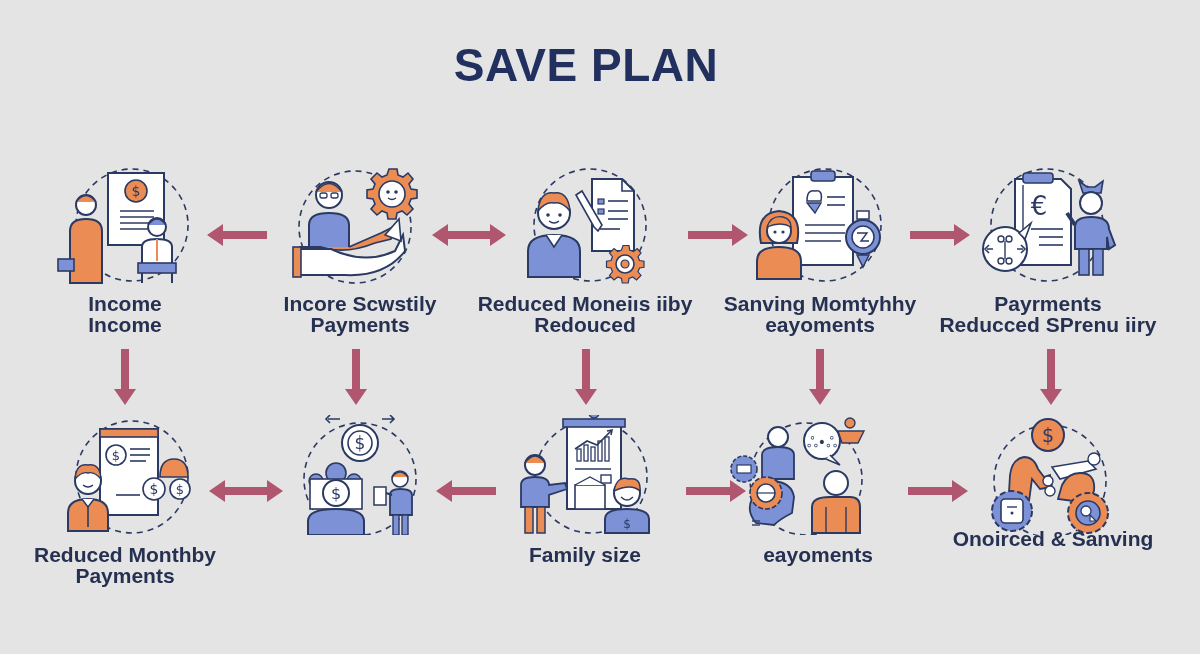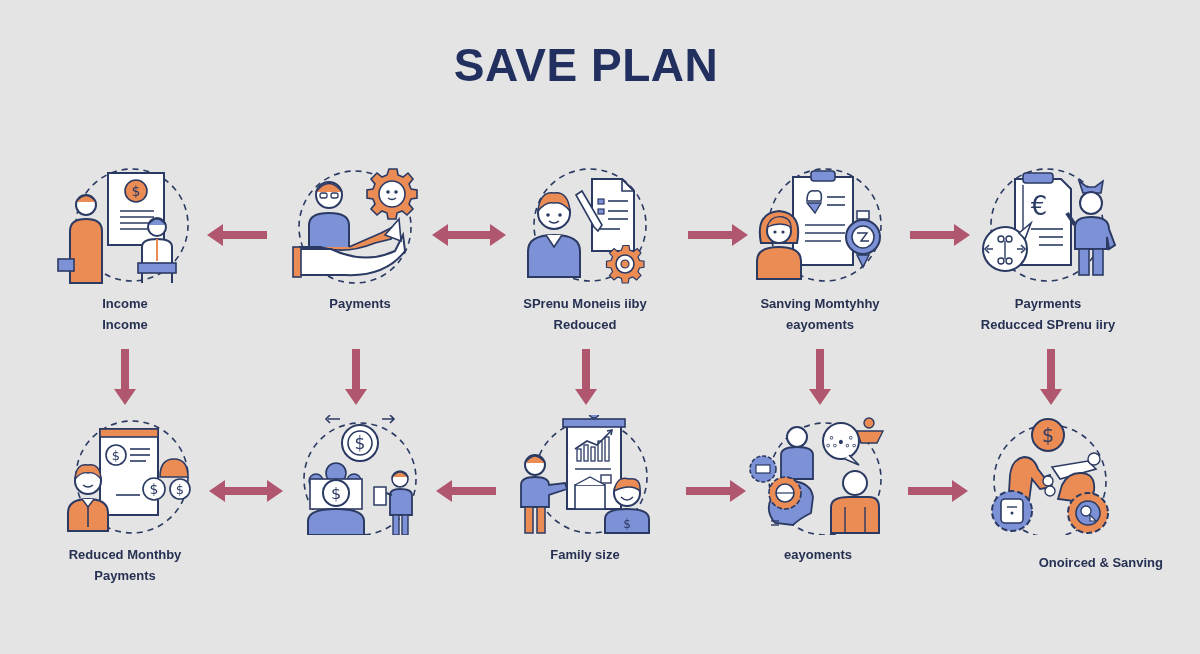--- a/index.html
+++ b/index.html
@@ -11,21 +11,21 @@
   }
   .title {
     position: absolute; left: 0; top: 38px; width: 1172px;
     text-align: center; font-weight: 700; font-size: 46px;
     color: #22305f; letter-spacing: 0.5px;
   }
   .node { position: absolute; width: 150px; height: 120px; }
   .node svg { width: 150px; height: 120px; display: block; }
   .label {
     position: absolute; width: 220px; text-align: center;
-    font-weight: 700; font-size: 13px; line-height: 21px; color: #263152;
+    font-weight: 700; font-size: 21px; line-height: 21px; color: #263152;
   }
   .arrow { position: absolute; }
   .arrow svg { display: block; }
 </style>
 </head>
 <body>
 
 <div class="title">SAVE PLAN</div>
 
 <div class="node" style="left:50px; top:165px;">
@@ -71,20 +71,21 @@
     <rect x="35" y="28" width="7" height="5" rx="2" fill="none" stroke="#2b3a63" stroke-width="1.3"></rect>
     <rect x="46" y="28" width="7" height="5" rx="2" fill="none" stroke="#2b3a63" stroke-width="1.3"></rect>
     <path d="M24 84 L24 60 Q24 48 44 48 Q64 48 64 60 L64 84 Z" fill="#7d92d6" stroke="#2b3a63" stroke-width="2"></path>
     <path d="M14 82 L36 82 Q60 90 90 78 L106 74 L112 60 L96 68 L64 82" fill="#ec8c55" stroke="#2b3a63" stroke-width="1.8"></path>
     <path d="M14 110 L14 84 L46 84 Q80 100 110 86 L118 70 L120 86 Q100 112 60 110 Z" fill="#fff" stroke="#2b3a63" stroke-width="2"></path>
     <rect x="8" y="82" width="8" height="30" fill="#ec8c55" stroke="#2b3a63" stroke-width="1.6"></rect>
     <path d="M100 70 L114 54 L116 76 Z" fill="#fff" stroke="#2b3a63" stroke-width="1.6"></path>
   </svg>
 </div>
 <div class="label" style="left:250px; top:293px;">
+  <div>Incore Scwstily</div>
   <div>Payments</div>
 </div>
 
 <div class="node" style="left:510px; top:165px;">
   <svg viewBox="0 0 150 120">
     <circle cx="80" cy="60" r="56" fill="none" stroke="#2b3a63" stroke-width="1.6" stroke-dasharray="6 5"></circle>
     <path d="M82 14 L112 14 L124 26 L124 86 L82 86 Z" fill="#fff" stroke="#2b3a63" stroke-width="2"></path>
     <path d="M112 14 L112 26 L124 26" fill="none" stroke="#2b3a63" stroke-width="1.6"></path>
     <rect x="88" y="34" width="6" height="5" fill="#7d92d6" stroke="#2b3a63" stroke-width="1.2"></rect>
     <rect x="88" y="44" width="6" height="5" fill="#7d92d6" stroke="#2b3a63" stroke-width="1.2"></rect>
@@ -101,21 +102,21 @@
     <path d="M18 112 L18 86 Q18 70 44 70 Q70 70 70 86 L70 112 Z" fill="#7d92d6" stroke="#2b3a63" stroke-width="2"></path>
     <path d="M36 70 L44 82 L52 70" fill="#fff" stroke="#2b3a63" stroke-width="1.6"></path>
     <g transform="translate(116,94)">
       <path d="M-4 -18 L4 -18 L5 -12 L10 -10 L15 -14 L20 -8 L16 -3 L18 2 L24 3 L24 11 L18 12 L16 17 L20 22 L14 28 L9 24 L4 26 L3 32 L-5 32 L-6 26 L-11 24 L-16 28 L-22 22 L-18 17 L-20 12 L-26 11 L-26 3 L-20 2 L-18 -3 L-22 -8 L-16 -14 L-11 -10 L-6 -12 Z" fill="#ec8c55" stroke="#2b3a63" stroke-width="1.6" transform="scale(0.75)"></path>
       <circle cx="-1" cy="5" r="9" fill="#fff" stroke="#2b3a63" stroke-width="1.6"></circle>
       <circle cx="-1" cy="5" r="4" fill="#ec8c55" stroke="#2b3a63" stroke-width="1.2"></circle>
     </g>
   </svg>
 </div>
 <div class="label" style="left:475px; top:293px;">
-  <div>SPrenu Moneiıs iiby</div>
+  <div>Reduced Moneiıs iiby</div>
   <div>Redouced</div>
 </div>
 
 <div class="node" style="left:745px; top:165px;">
   <svg viewBox="0 0 150 120">
     <circle cx="80" cy="60" r="56" fill="none" stroke="#2b3a63" stroke-width="1.6" stroke-dasharray="6 5"></circle>
     <rect x="48" y="12" width="60" height="88" fill="#fff" stroke="#2b3a63" stroke-width="2"></rect>
     <rect x="66" y="6" width="24" height="10" rx="3" fill="#7d92d6" stroke="#2b3a63" stroke-width="1.6"></rect>
     <path d="M62 36 Q62 24 70 26 Q78 24 76 36 Z" fill="#fff" stroke="#2b3a63" stroke-width="1.5"></path>
     <path d="M62 38 L76 38 L70 48 Z" fill="#7d92d6" stroke="#2b3a63" stroke-width="1.3"></path>
@@ -302,21 +303,21 @@
     <path d="M106 82 Q112 88 118 82" fill="#fff" stroke="#2b3a63" stroke-width="1.4"></path>
     <path d="M90 118 L90 104 Q90 94 112 94 Q134 94 134 104 L134 118 Z" fill="#7d92d6" stroke="#2b3a63" stroke-width="2"></path>
     <text x="112" y="113" font-size="12" text-anchor="middle" fill="#2b3a63" font-family="DejaVu Sans, sans-serif">$</text>
   </svg>
 </div>
 <div class="label" style="left:475px; top:544px;">
   <div>Family size</div>
   <div></div>
 </div>
 
-<div class="node" style="left:745px; top:415px;">
+<div class="node" style="left:726px; top:415px;">
   <svg viewBox="0 0 150 120">
     <circle cx="80" cy="64" r="56" fill="none" stroke="#2b3a63" stroke-width="1.6" stroke-dasharray="6 5"></circle>
     <circle cx="52" cy="22" r="10" fill="#fff" stroke="#2b3a63" stroke-width="2"></circle>
     <path d="M36 64 L36 40 Q36 32 52 32 Q68 32 68 40 L68 64 Z" fill="#7d92d6" stroke="#2b3a63" stroke-width="1.8"></path>
     <g transform="translate(18,54)">
       <circle r="13" fill="#7d92d6" stroke="#2b3a63" stroke-width="1.6" stroke-dasharray="4 2"></circle>
       <rect x="-7" y="-4" width="14" height="8" fill="#fff" stroke="#2b3a63" stroke-width="1.2"></rect>
     </g>
     <path d="M30 108 Q20 96 26 84 Q30 66 48 66 Q66 68 68 82 L66 98 Q54 104 48 110 Z" fill="#7d92d6" stroke="#2b3a63" stroke-width="1.8"></path>
     <g transform="translate(40,78)">
@@ -359,21 +360,21 @@
       <circle cx="0" cy="2" r="1.5" fill="#2b3a63"></circle>
     </g>
     <g transform="translate(110,98)">
       <circle r="20" fill="#ec8c55" stroke="#2b3a63" stroke-width="2" stroke-dasharray="6 3"></circle>
       <circle r="12" fill="#7d92d6" stroke="#2b3a63" stroke-width="1.6"></circle>
       <circle cx="-2" cy="-2" r="5" fill="#fff" stroke="#2b3a63" stroke-width="1.3"></circle>
       <path d="M2 2 L8 8 L2 8 Z" fill="#fff" stroke="#2b3a63" stroke-width="1.2"></path>
     </g>
   </svg>
 </div>
-<div class="label" style="left:943px; top:552px;text-align:right;">
+<div class="label" style="left:943px; top:528px;">
   <div>Onoirced &amp; Sanving</div>
 </div>
 
 <div class="arrow" style="left:209px; top:480px;">
   <svg width="74" height="22" viewBox="0 0 74 22">
       <path d="M0 11 L16 0 L16 7 L58 7 L58 0 L74 11 L58 22 L58 15 L16 15 L16 22 Z" fill="#b0566f"></path>
     </svg>
 </div>
 <div class="arrow" style="left:436px; top:480px;">
   <svg width="62" height="22" viewBox="0 0 62 22">

